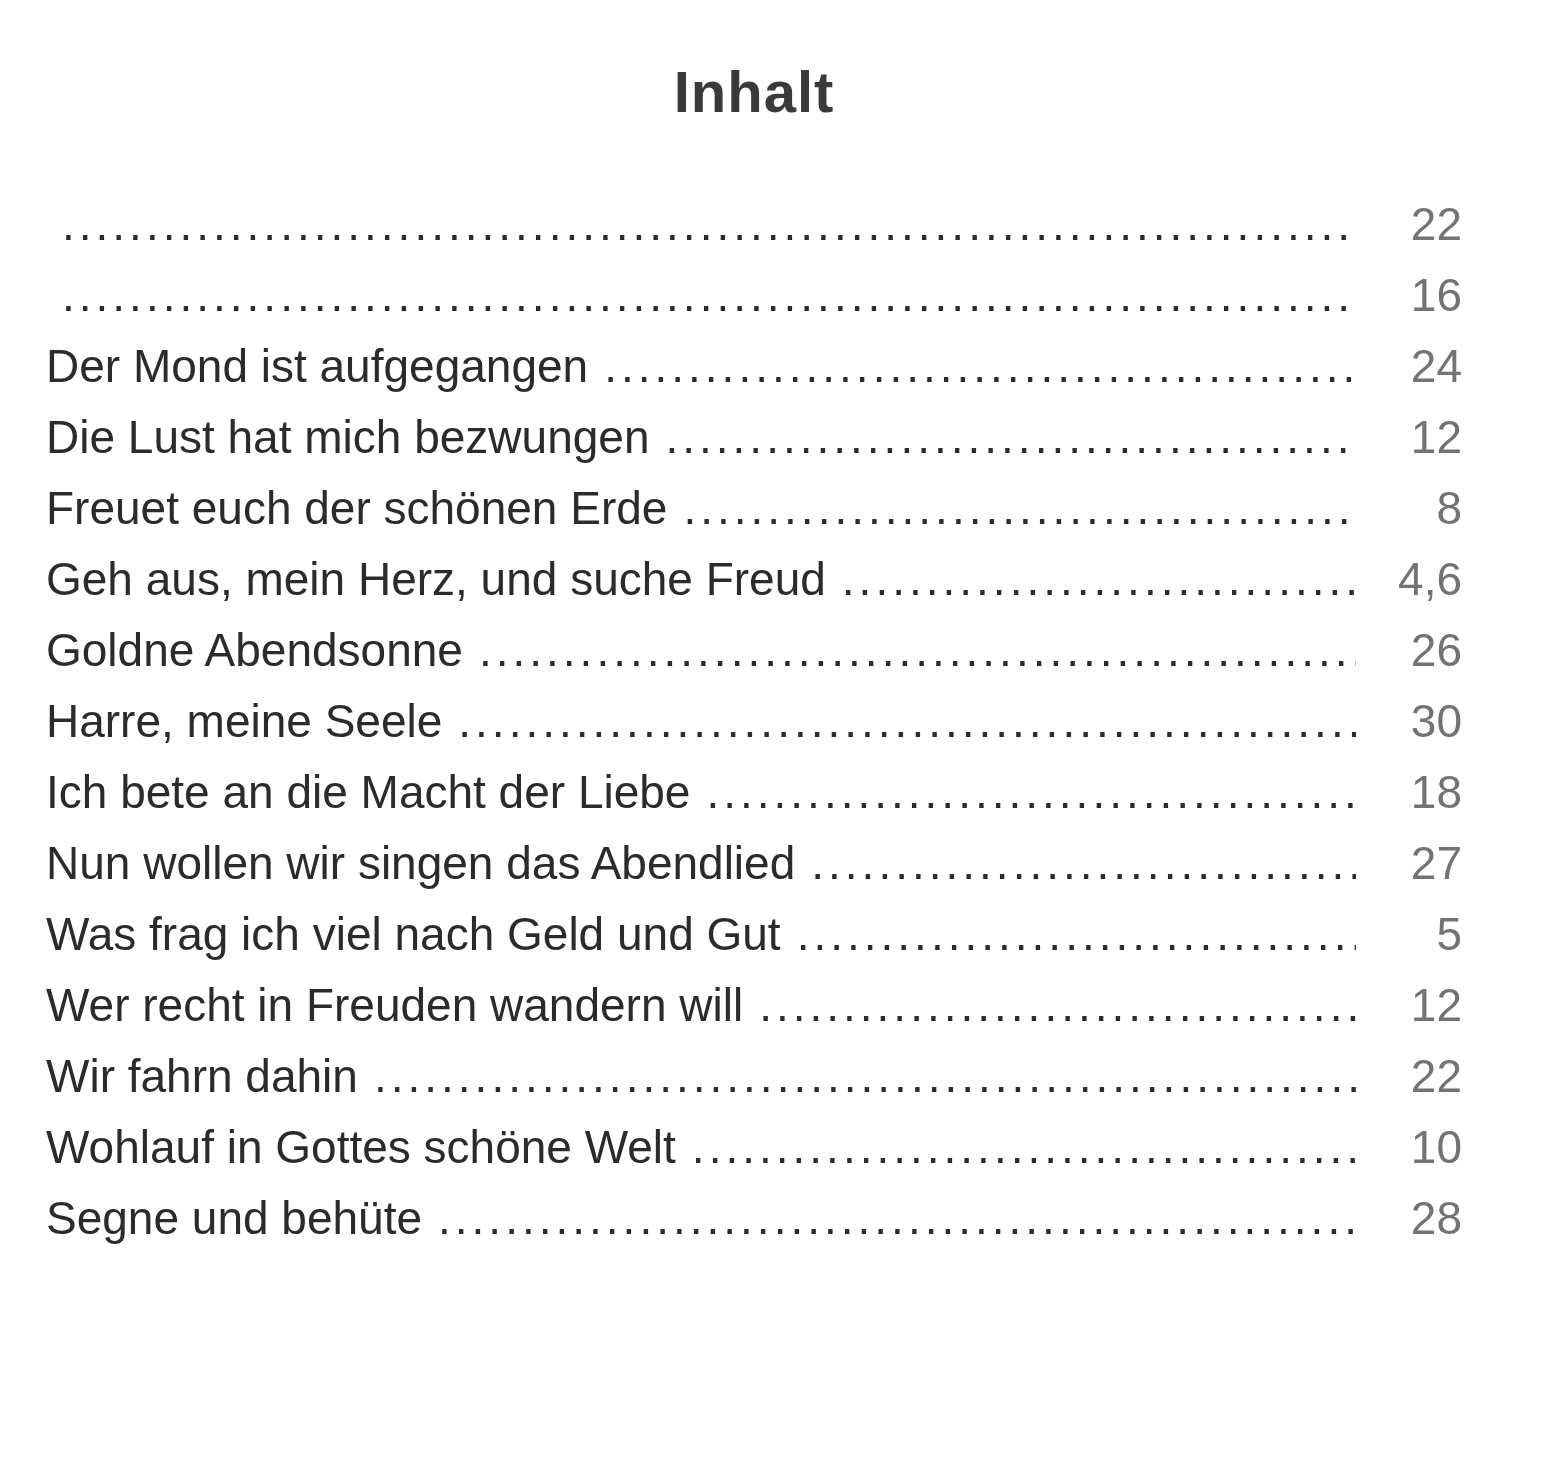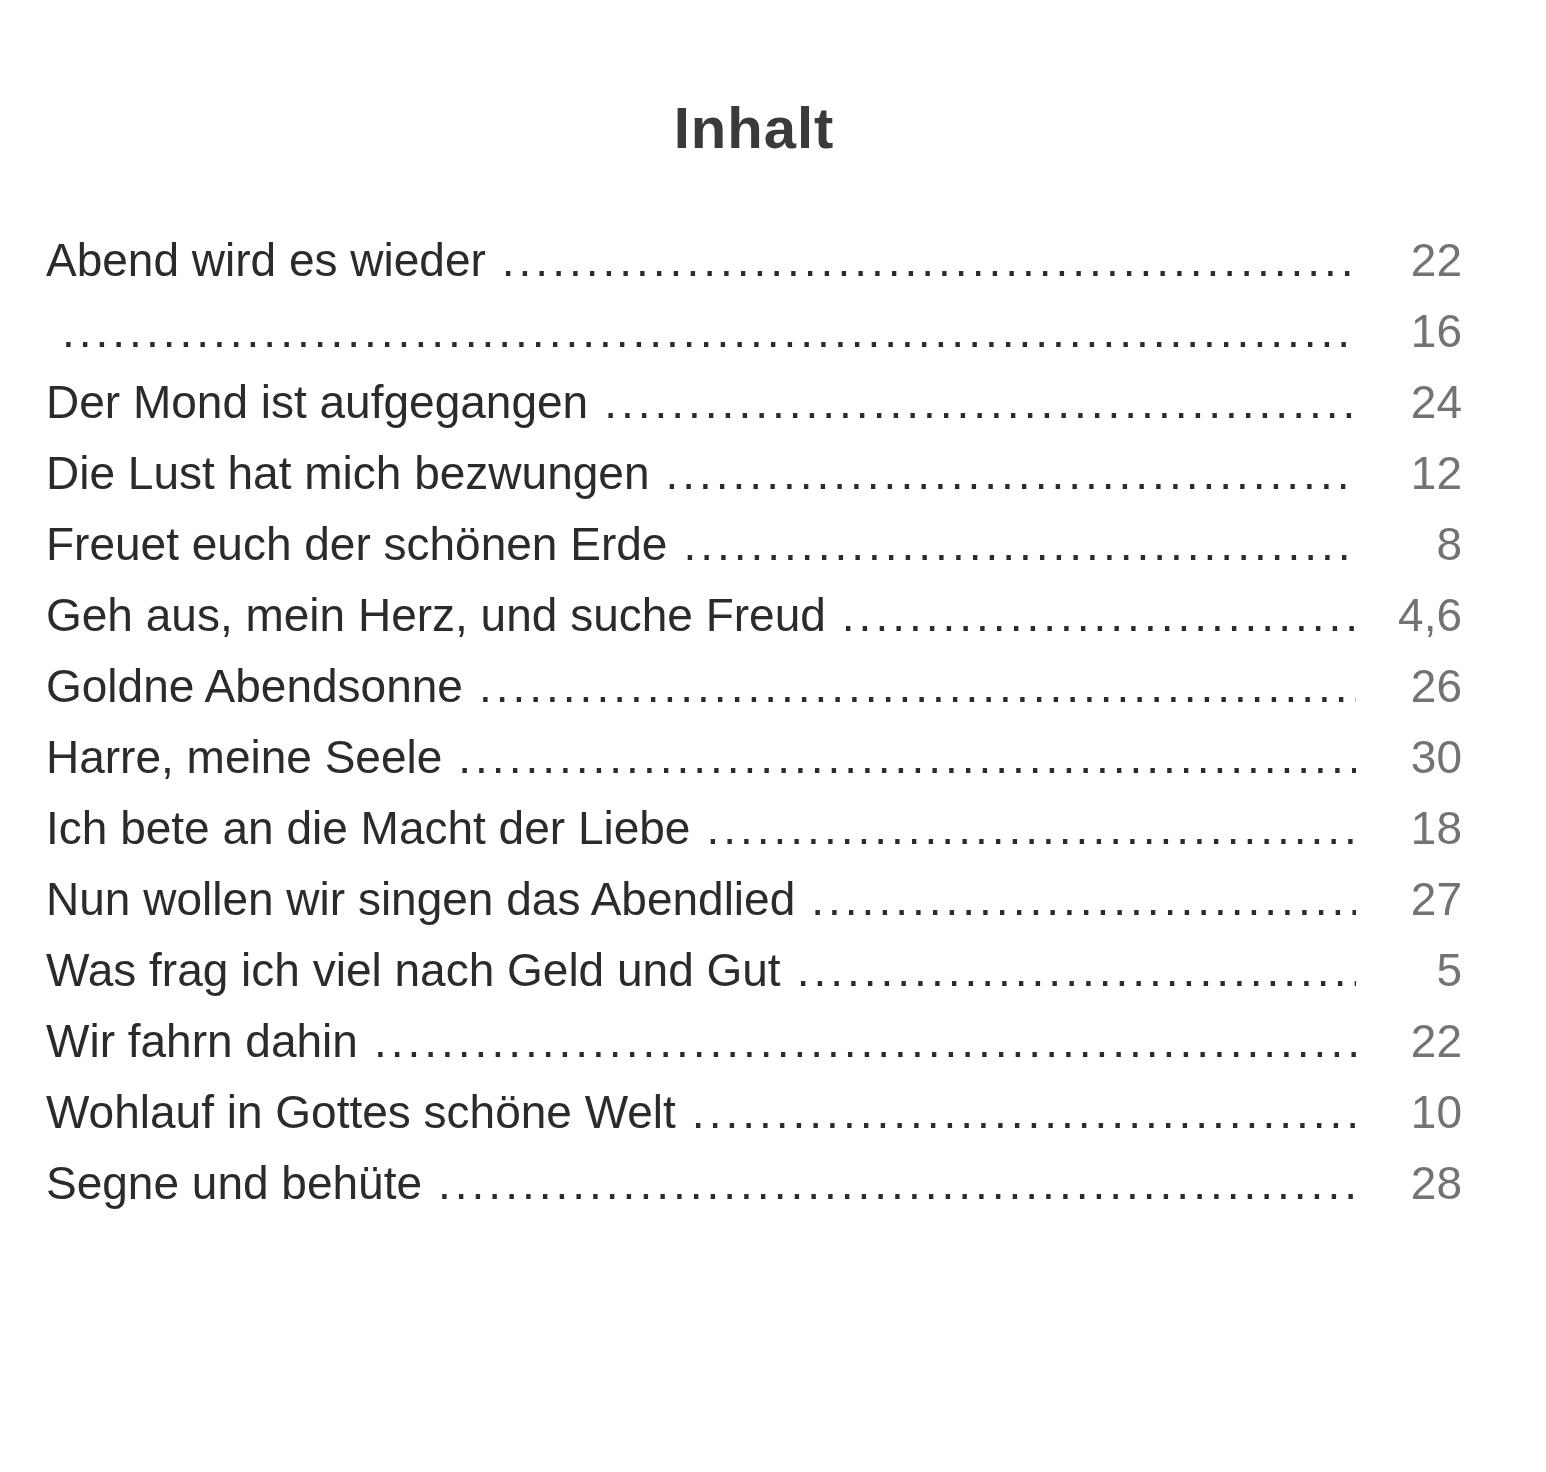--- a/index.html
+++ b/index.html
@@ -10,21 +10,20 @@
     position: relative;
     width: 1546px;
     height: 1472px;
     background: #ffffff;
     font-family: "Liberation Sans", "DejaVu Sans", sans-serif;
     color: #2b2b2b;
     overflow: hidden;
   }
   .content {
     padding: 58px 84px 0 46px; 
-    margin-top: 36px;
   }
   .page-title {
     text-align: center;
     font-size: 58px;
     font-weight: bold;
     color: #3a3a3a;
     letter-spacing: 1px;
     margin-bottom: 64px;
   }
   .toc {
@@ -62,21 +61,20 @@
 </style>
 </head>
 <body>
 
 <div class="page">
   <div class="content">
     <div class="page-title">Inhalt</div>
 
     <div class="toc" id="toc">
   <div class="row">
-    <span class="song-title">Abend wird es wieder</span>
     <span class="leader"></span>
     <span class="page-number">22</span>
   </div>
 
   <div class="row">
     <span class="leader"></span>
     <span class="page-number">16</span>
   </div>
 
   <div class="row">
@@ -126,20 +124,25 @@
     <span class="leader"></span>
     <span class="page-number">27</span>
   </div>
 
   <div class="row">
     <span class="song-title">Was frag ich viel nach Geld und Gut</span>
     <span class="leader"></span>
     <span class="page-number">5</span>
   </div>
 
+  <div class="row">
+    <span class="song-title">Wer recht in Freuden wandern will</span>
+    <span class="leader"></span>
+    <span class="page-number">12</span>
+  </div>
 
   <div class="row">
     <span class="song-title">Wir fahrn dahin</span>
     <span class="leader"></span>
     <span class="page-number">22</span>
   </div>
 
   <div class="row">
     <span class="song-title">Wohlauf in Gottes schöne Welt</span>
     <span class="leader"></span>

